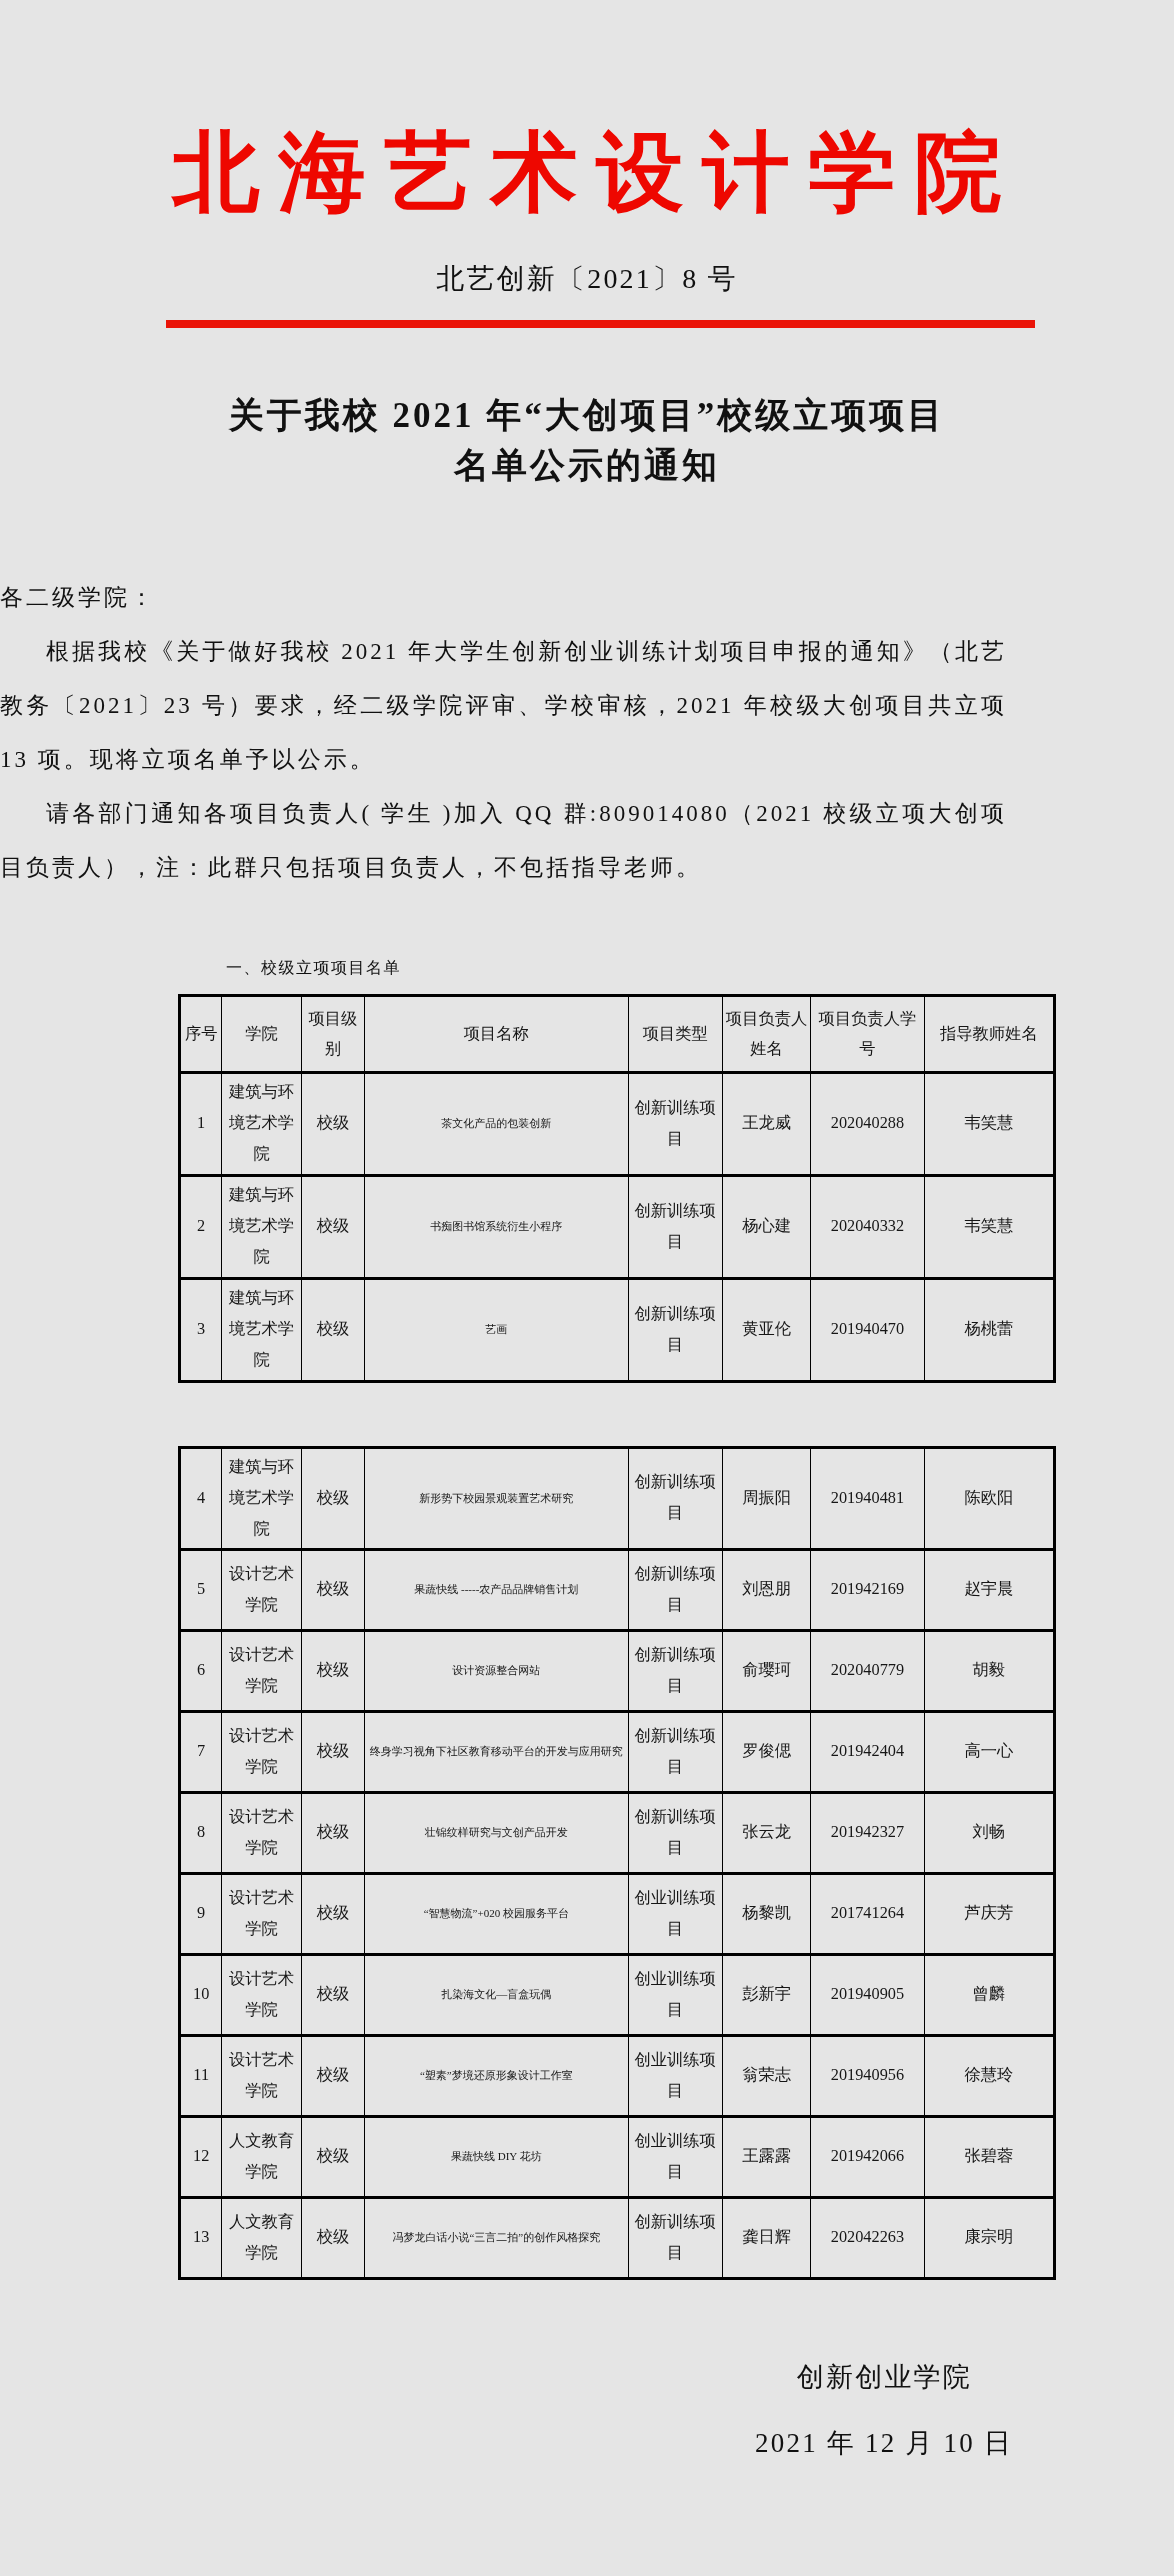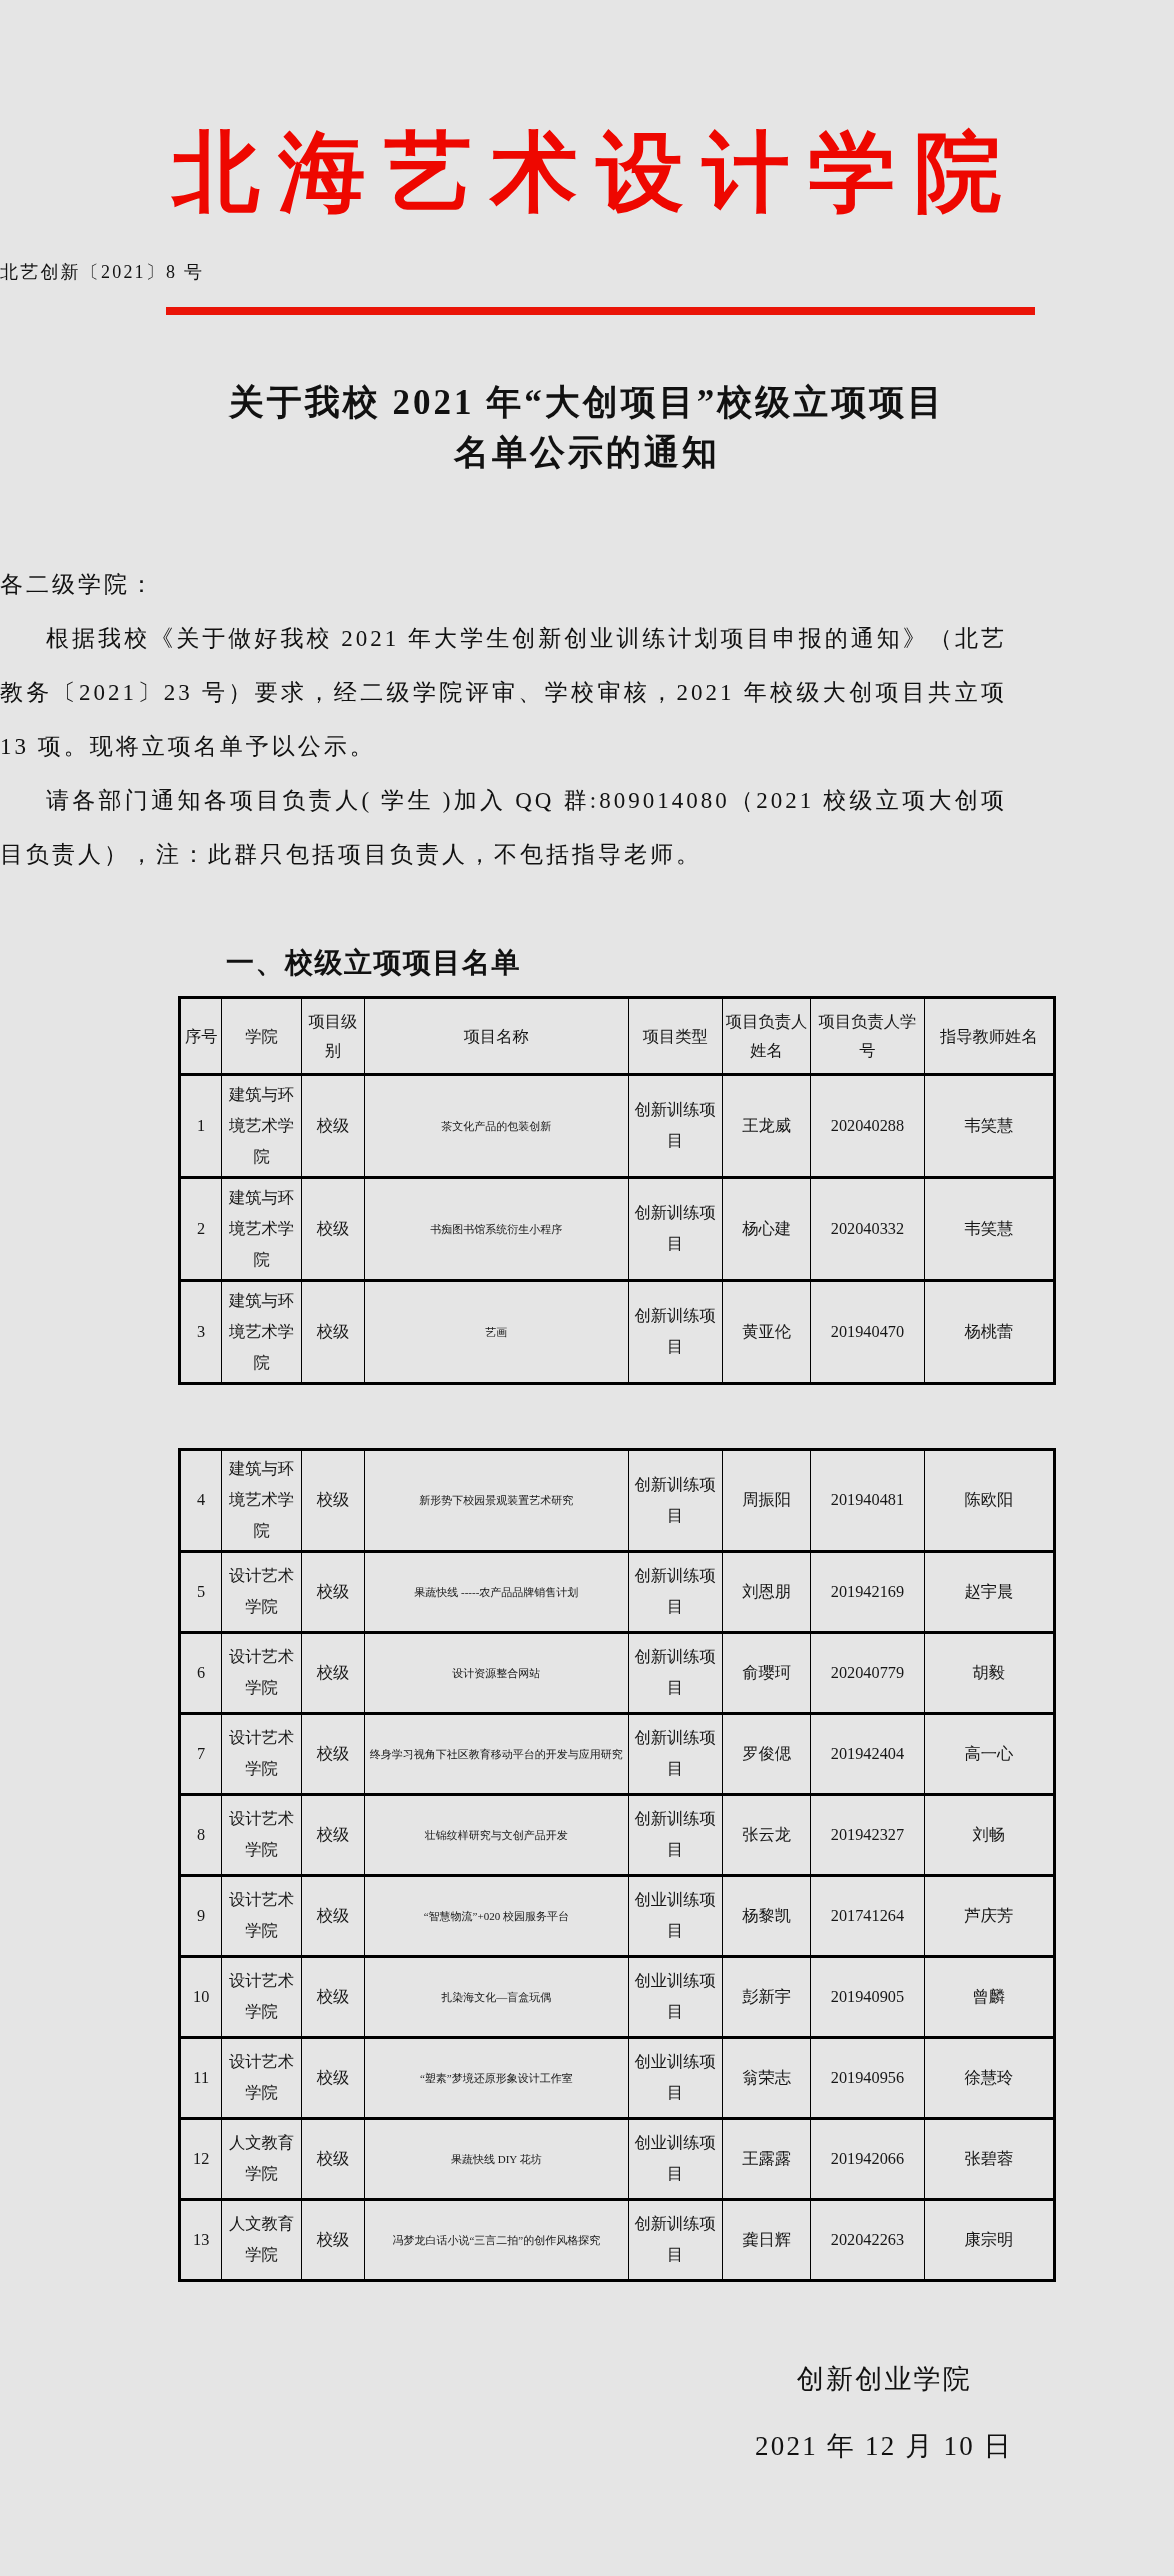--- a/index.html
+++ b/index.html
@@ -17,21 +17,22 @@
     margin:0; padding-top:124px;
     text-align:center;
     color:#ee0700;
     font-size:87px; font-weight:900;
     letter-spacing:19px; padding-left:19px;
     line-height:1.12;
     white-space:nowrap;
   }
   .doc-number {
     margin-top:40px;
-    font-size:18px; letter-spacing:2.2px;
+    text-align:center;
+    font-size:28px; letter-spacing:2.2px;
     line-height:1.3;
   }
   .red-line {
     margin-top:22px; margin-left:166px;
     width:869px; height:8.1px;
     background:#ea1408;
   }
   
   .notice-title {
     margin:63px 0 0 0;
@@ -45,21 +46,21 @@
     padding-right:167px;
     font-size:23px; line-height:54px;
     letter-spacing:3px;
     text-align:justify;
   }
   .body-text p { margin:0; }
   .indent { text-indent:2em; }
   
   .section-heading {
     margin:63px 0 0 226px;
-    font-size:28px; font-weight:bold;
+    font-size:16px; font-weight:normal;
     letter-spacing:1.5px; line-height:1.3;
   }
   
   table.project-table {
     margin-left:178px;
     width:829px;
     border-collapse:collapse;
     table-layout:fixed;
     font-size:16.3px;
     color:#161616;

